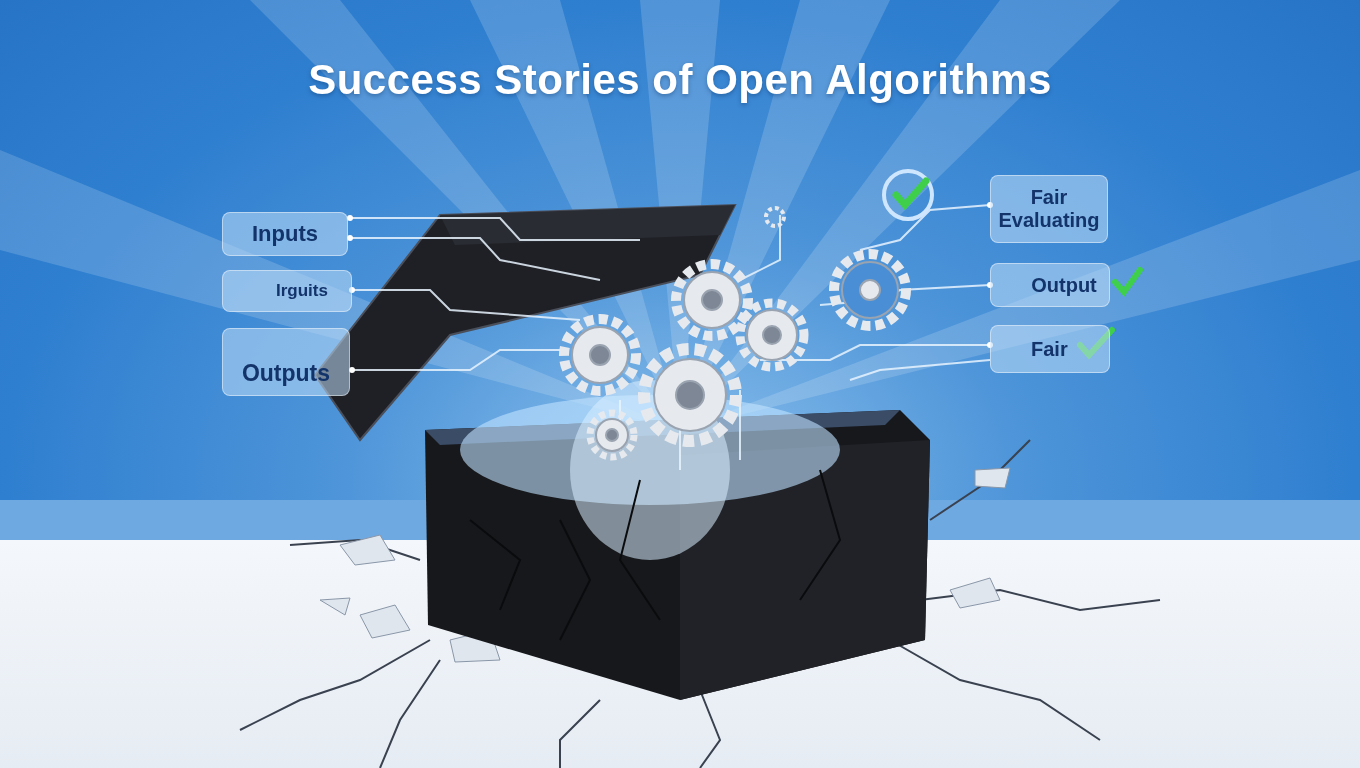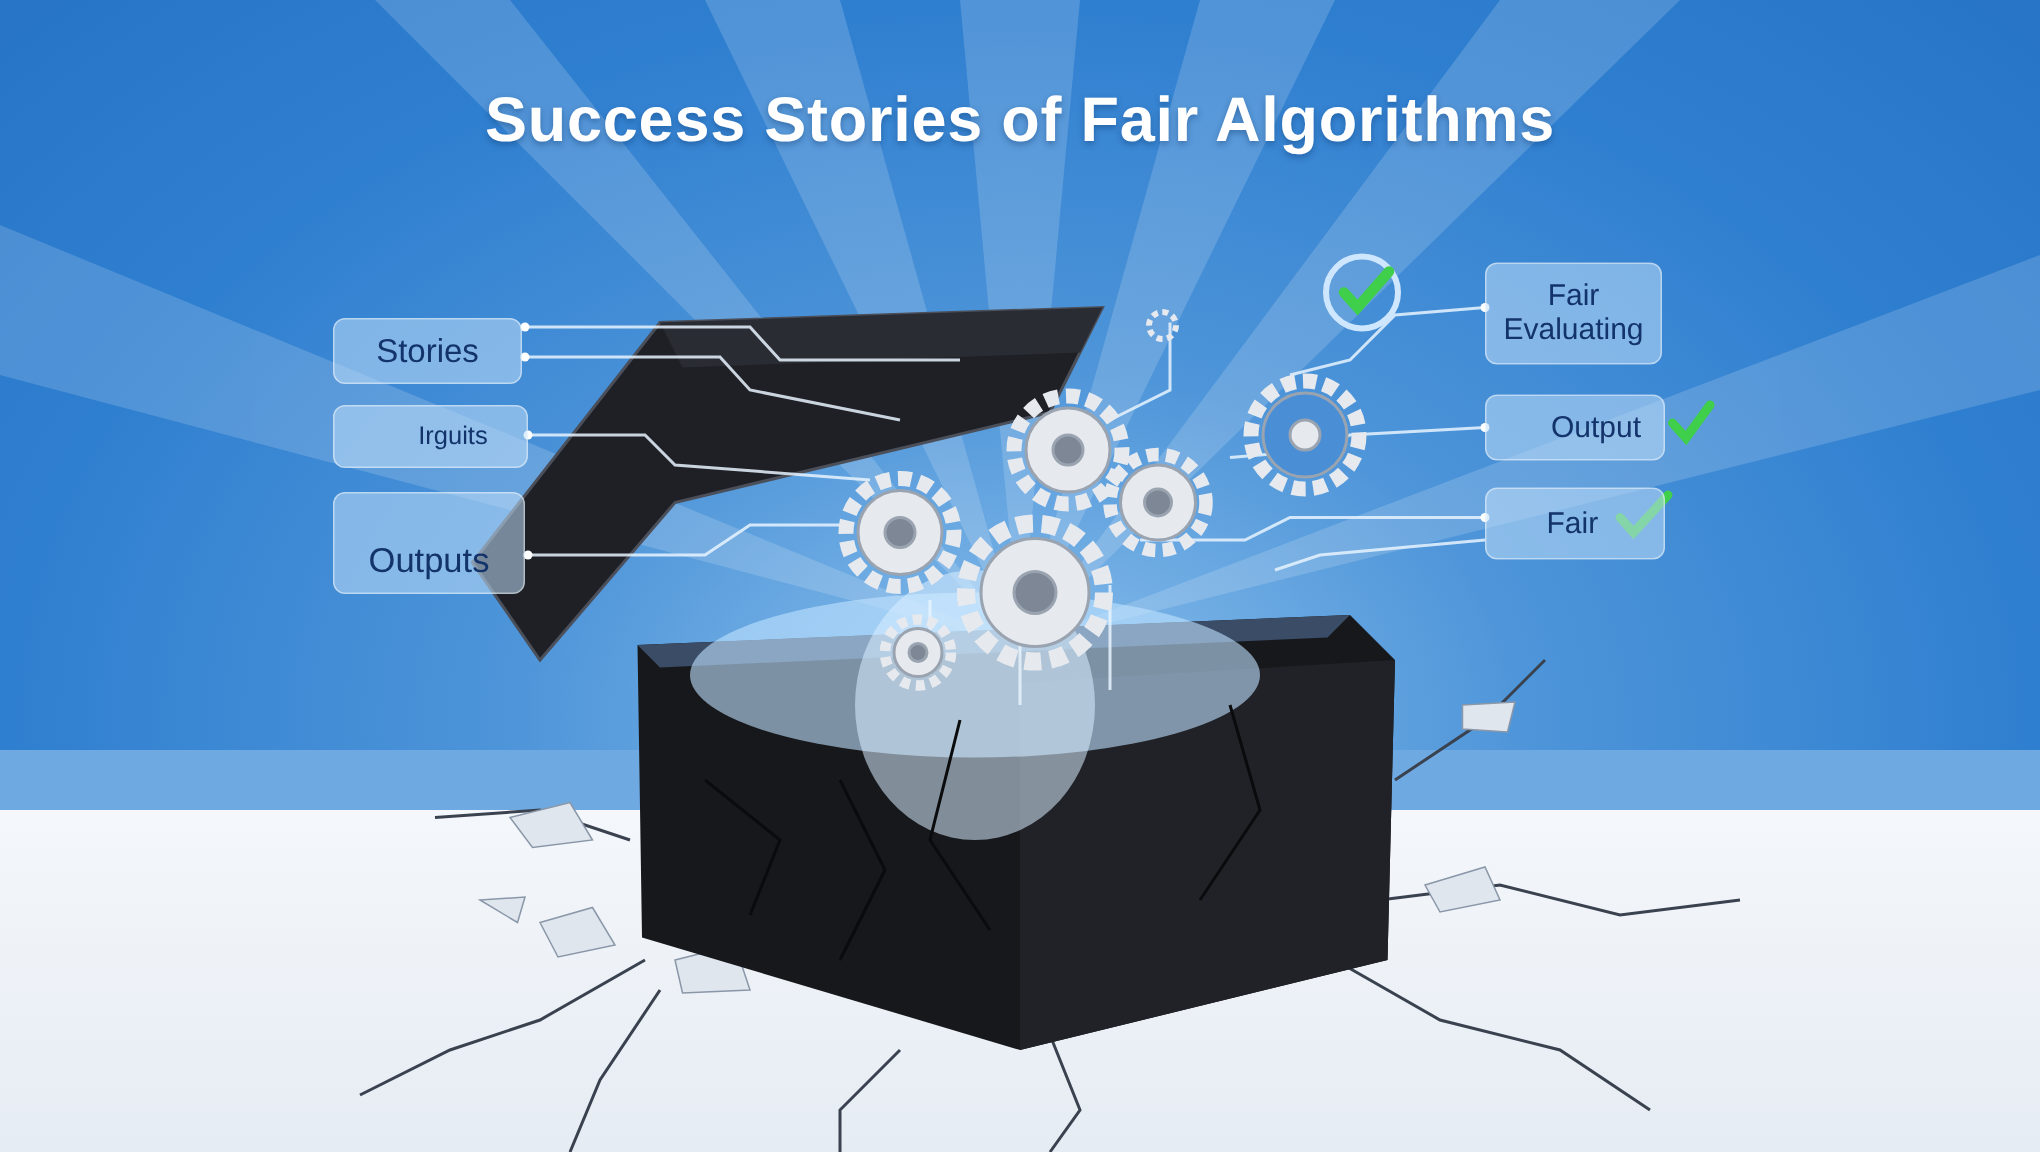--- a/index.html
+++ b/index.html
@@ -6,21 +6,21 @@
   body{width:1360px;height:768px;overflow:hidden;position:relative;font-family:"Liberation Sans",sans-serif;}
   .sky{position:absolute;left:0;top:0;width:1360px;height:520px;
     background:radial-gradient(ellipse at 680px 480px,#8cc0ec 0%,#4e95d9 35%,#2f7fd0 70%,#2774c6 100%);}
   .rays{position:absolute;left:0;top:0;width:1360px;height:520px;}
   .band{position:absolute;left:0;top:500px;width:1360px;height:45px;background:#6fa9e2;}
   .ground{position:absolute;left:0;top:540px;width:1360px;height:228px;
     background:linear-gradient(#f4f7fb,#e6ecf3);}
   .title{position:absolute;left:0;top:56px;width:1360px;text-align:center;color:#fff;
     font-weight:bold;font-size:42px;letter-spacing:0.5px;text-shadow:0 2px 4px rgba(0,40,90,.35);}
   .label{position:absolute;background:rgba(190,220,248,.55);border:1px solid rgba(255,255,255,.45);
-    border-radius:8px;color:#13336b;font-weight:normal;display:flex;align-items:center;justify-content:center;}
+    border-radius:8px;color:#13336b;font-weight:bold;display:flex;align-items:center;justify-content:center;}
   .label span{display:block;}
   .scene{position:absolute;left:0;top:0;}
 </style>
 </head>
 <body>
 
 <div class="sky"></div>
 
 <svg class="rays" width="1360" height="520">
   <g fill="#ffffff" opacity="0.16">
@@ -30,21 +30,21 @@
     <polygon points="680,430 1000,0 1120,0"></polygon>
     <polygon points="680,430 250,0 340,0"></polygon>
     <polygon points="680,430 0,150 0,250"></polygon>
     <polygon points="680,430 1360,170 1360,260"></polygon>
   </g>
 </svg>
 
 <div class="band"></div>
 <div class="ground"></div>
 
-<div class="title">Success Stories of Fair Algorithms</div>
+<div class="title">Success Stories of Open Algorithms</div>
 
 <svg class="scene" width="1360" height="768">
 
   <g stroke="#3a4250" stroke-width="2" fill="none">
     <path d="M430,640 L360,680 L300,700 L240,730"></path>
     <path d="M440,660 L400,720 L380,768"></path>
     <path d="M700,690 L720,740 L700,768"></path>
     <path d="M890,640 L960,680 L1040,700 L1100,740"></path>
     <path d="M920,600 L1000,590 L1080,610 L1160,600"></path>
     <path d="M420,560 L360,540 L290,545"></path>
@@ -139,21 +139,21 @@
   <g transform="translate(908,195)">
     <circle r="24" fill="none" stroke="#cfe6ff" stroke-width="4"></circle>
     <path d="M-12,0 L-3,10 L18,-14" stroke="#3fcf4a" stroke-width="7" fill="none" stroke-linecap="round"></path>
   </g>
 
   <path d="M1115,282 L1124,292 L1140,270" stroke="#3fcf4a" stroke-width="6" fill="none" stroke-linecap="round"></path>
   <path d="M1080,345 L1089,355 L1112,330" stroke="#3fcf4a" stroke-width="6" fill="none" stroke-linecap="round"></path>
 </svg>
 
 <div class="label" style="left:222px;top:212px;width:124px;height:42px;font-size:22px;">
-  <span>Stories</span>
+  <span>Inputs</span>
 </div>
 <div class="label" style="left:222px;top:270px;width:128px;height:40px;font-size:17px;">
   <span style="padding-left:30px;">Irguits</span>
 </div>
 <div class="label" style="left:222px;top:328px;width:128px;height:68px;font-size:23px;align-items:flex-end;padding-bottom:8px;box-sizing:border-box;">
   <span>Outputs</span>
 </div>
 
 <div class="label" style="left:990px;top:175px;width:116px;height:66px;font-size:20px;flex-direction:column;">
   <span>Fair</span>

